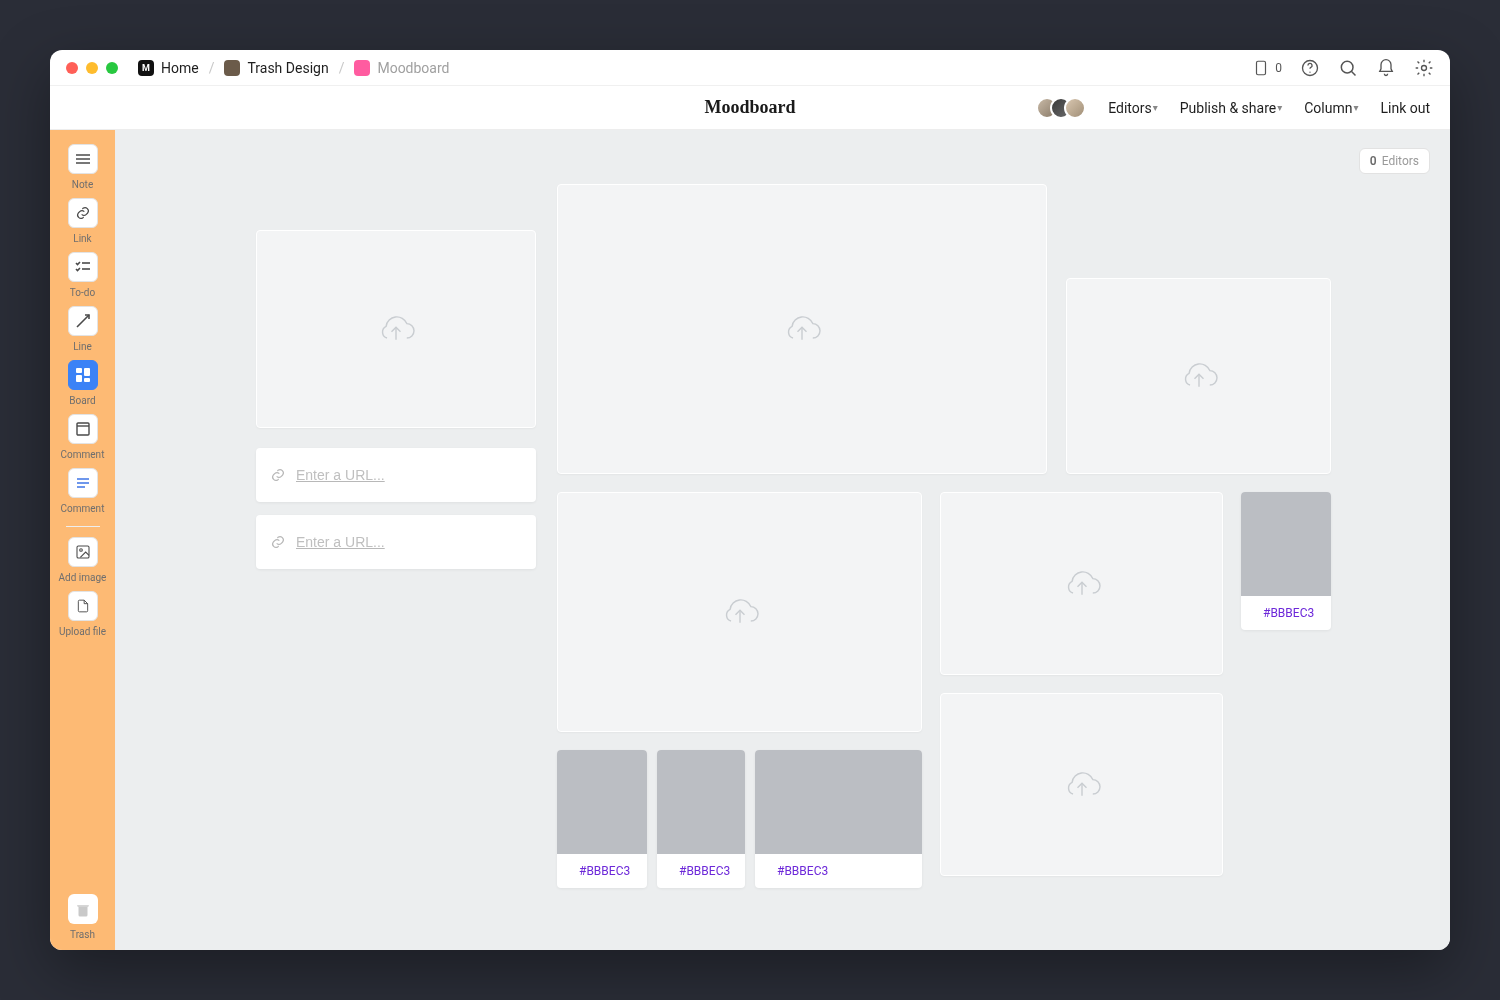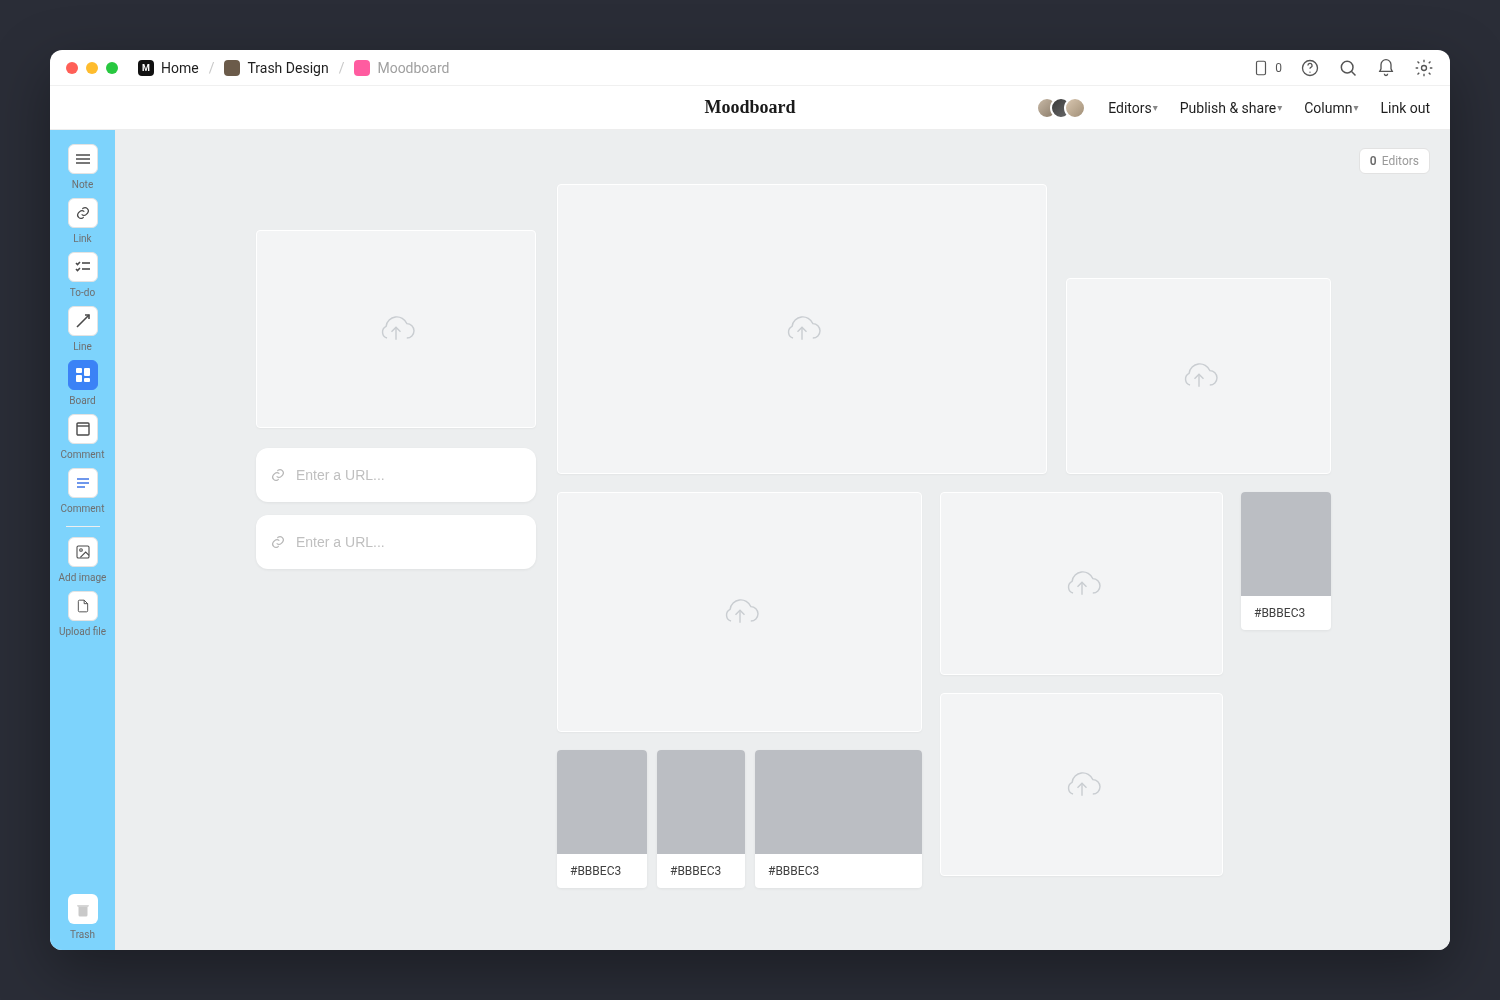--- a/index.html
+++ b/index.html
@@ -77,21 +77,21 @@
   .avatar.c { background:linear-gradient(135deg,#d9c7b0,#a18f77); }
   .menu-item { display:flex; align-items:center; gap:1px; cursor:pointer;text-align:right; }
   .chev { font-size:10px; color:#888; }
 
   
   .body { flex:1; display:flex; min-height:0; }
 
   
   .sidebar {
     width: 66px;
-    background:#7dd3fc;
+    background:#fdba74;
     border-right:1px solid #ededed;
     display:flex;
     flex-direction:column;
     align-items:center;
     padding: 14px 0 10px;
     gap: 8px;
   }
   .tool {
     width: 52px;
     display:flex; flex-direction:column; align-items:center; gap:5px;
@@ -128,39 +128,40 @@
     border:1px solid #fff;
     border-radius:4px;
     box-shadow: 0 1px 2px rgba(0,0,0,.04);
     display:flex; align-items:center; justify-content:center;
   }
   .card.upload { color:#c9cdd1; }
   .cloud { width:44px; height:36px; }
 
   .url-card {
     position:absolute;
-    background:#fff; border-radius:12px;
+    background:#fff; border-radius:4px;
     box-shadow: 0 1px 3px rgba(0,0,0,.06);
     display:flex; align-items:center; gap:10px;
     padding: 0 14px;
     color:#b8b8b8;
+    text-decoration:underline;
   }
   .link-ic { width:16px; height:16px; flex-shrink:0; color:#b8b8b8; }
   .url-input {
     border:none; outline:none; font-size:14px; color:#333; background:transparent; width:100%;
   }
   .url-input::placeholder { color:#bfbfbf; }
 
   .swatch-card {
     position:absolute; background:#fff; border-radius:4px;
     box-shadow:0 1px 3px rgba(0,0,0,.06);
     display:flex; flex-direction:column; overflow:hidden;
   }
   .swatch-fill { flex:1; background:#bbbec3; }
-  .swatch-label { padding:10px 13px; font-size:12px; color:#404040; }
+  .swatch-label { padding:10px 22px; font-size:12px; color:#6d28d9; }
 
   svg { display:block; }
 </style>
 </head>
 <body>
 
 <div class="window">
 
   <div class="titlebar">
     <div class="traffic">

